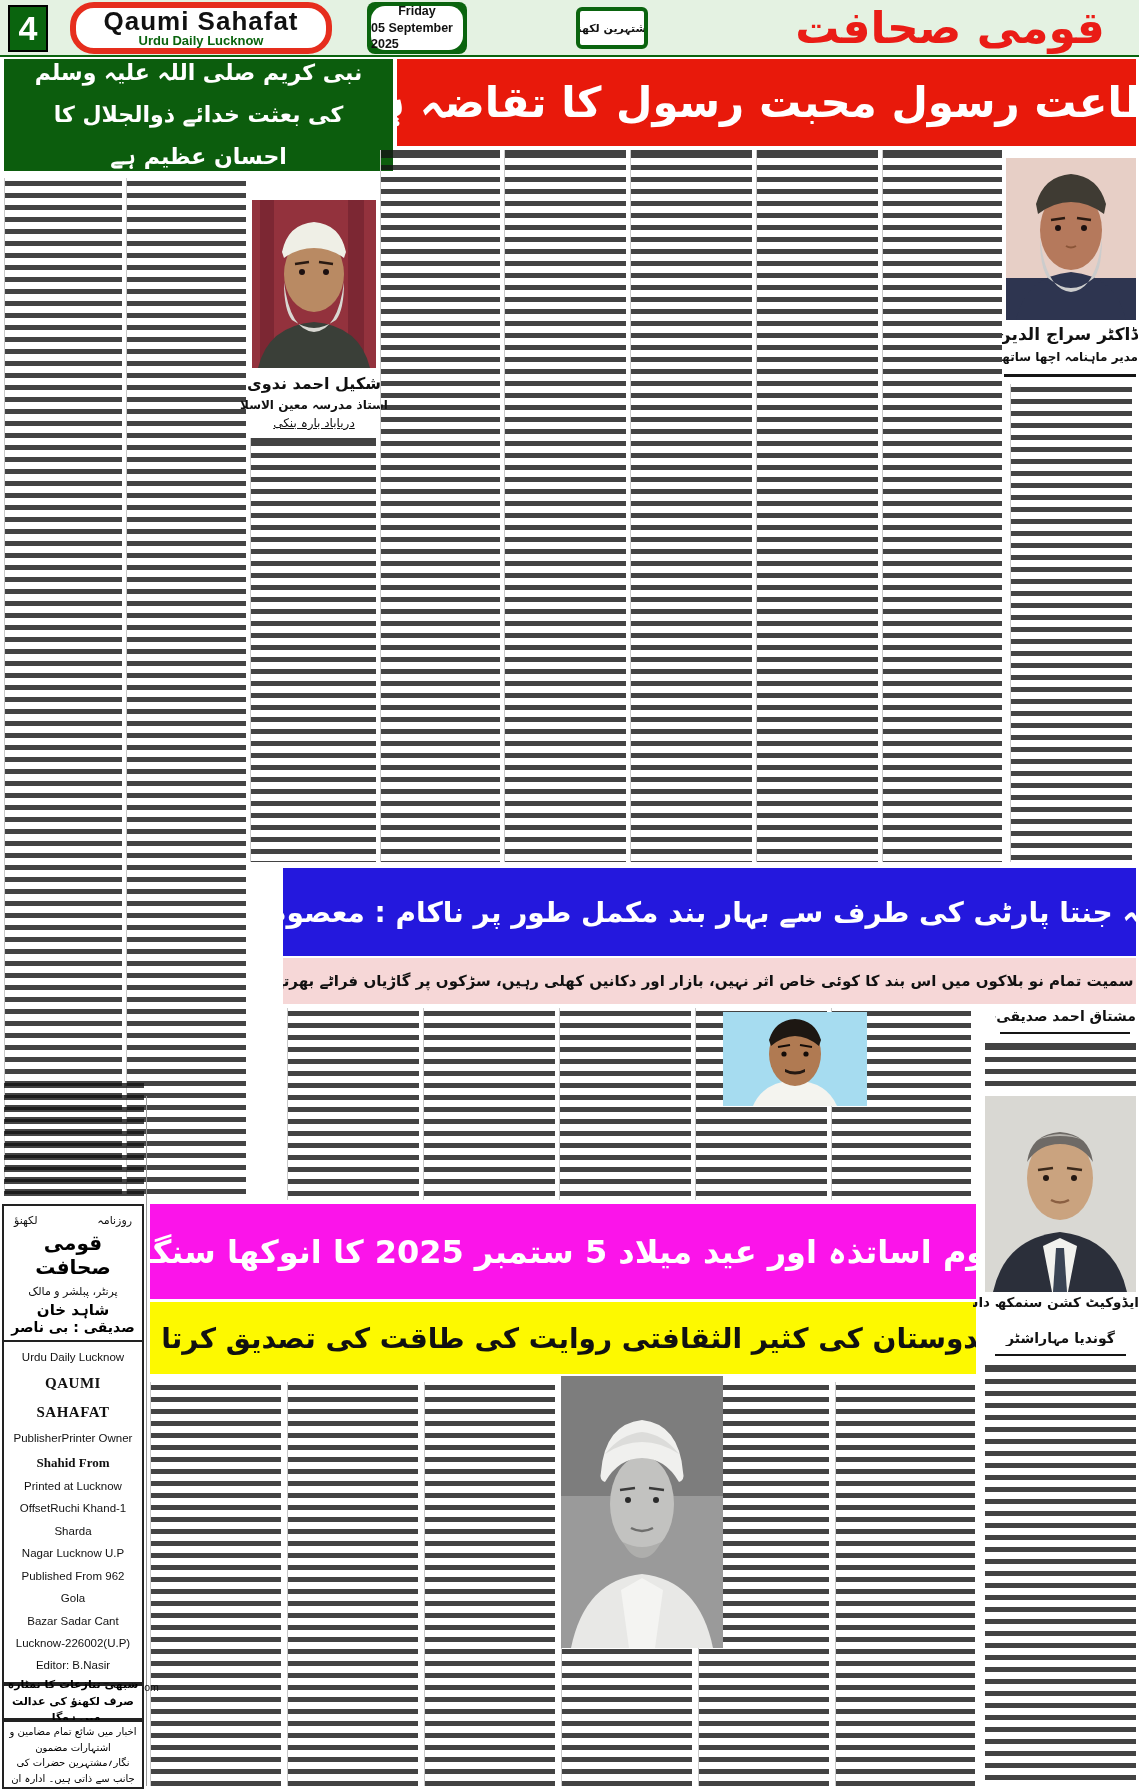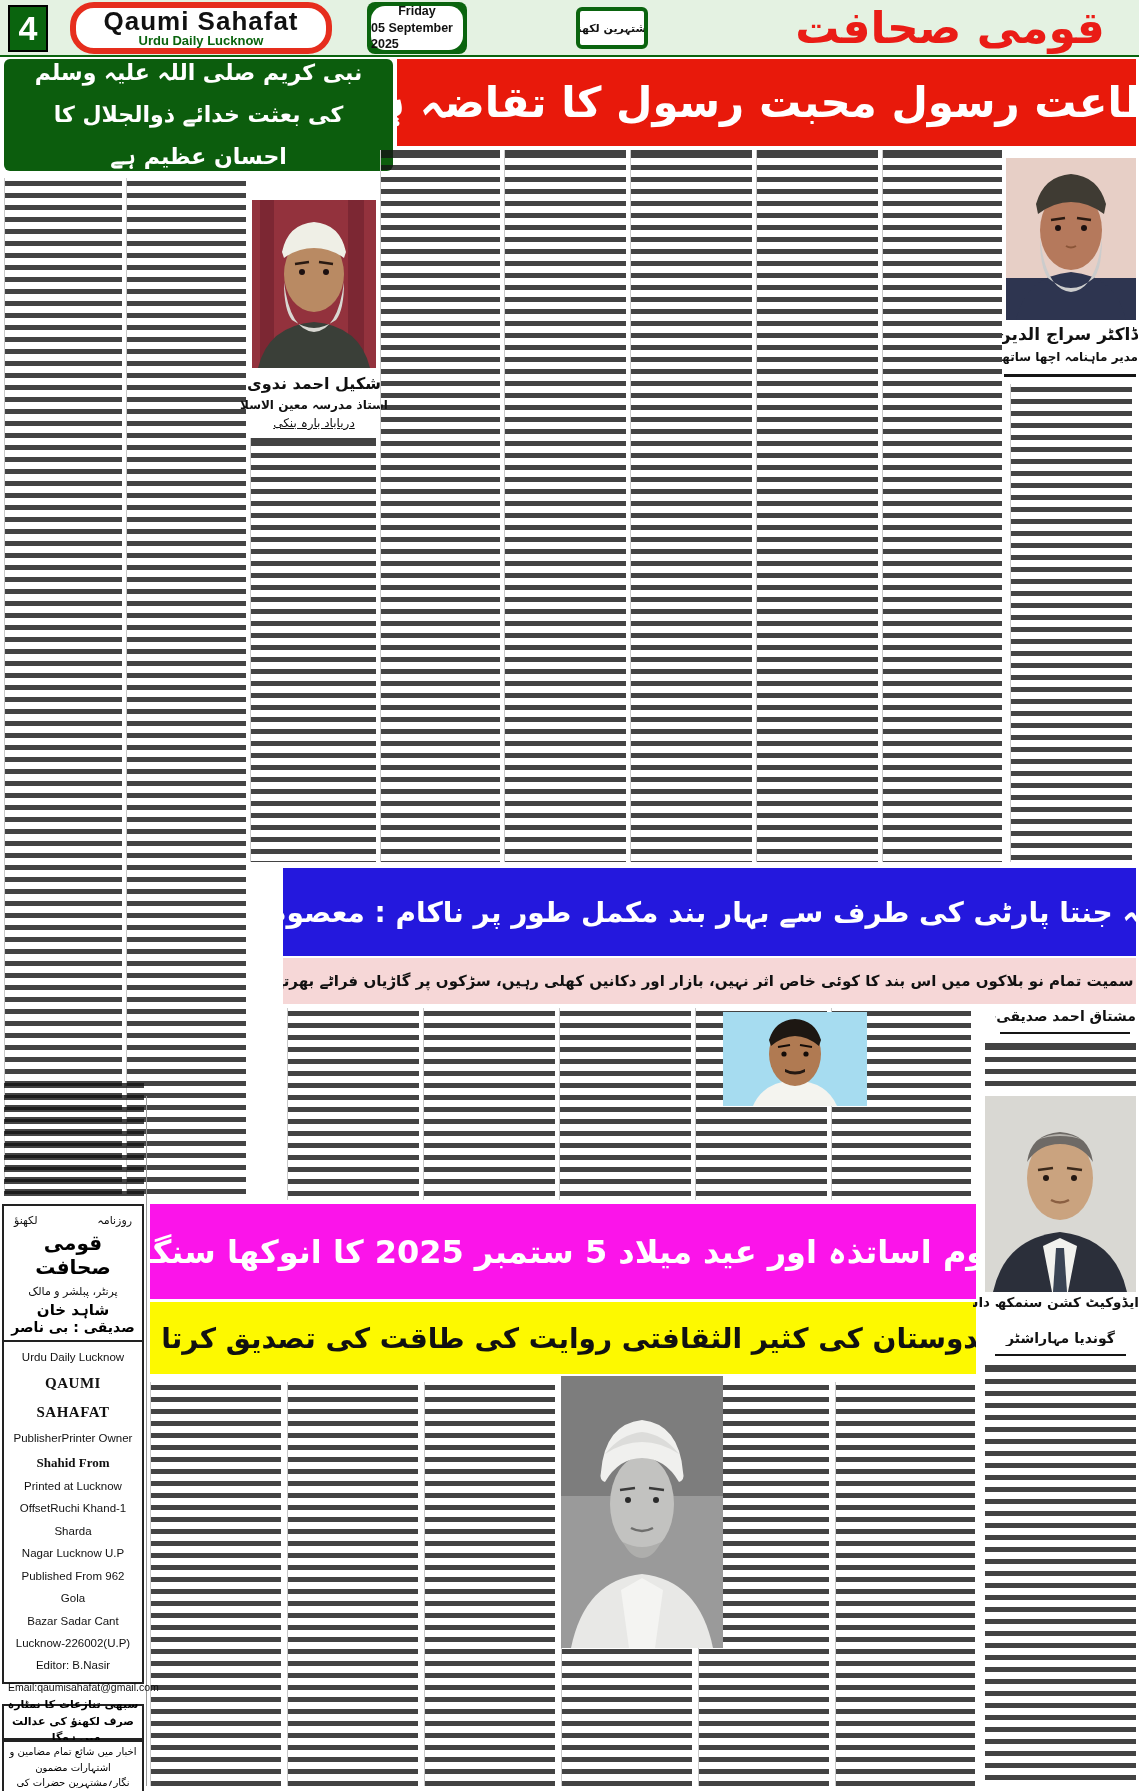--- a/index.html
+++ b/index.html
@@ -23,37 +23,37 @@
   .mast-title{font-size:26px;font-weight:800;color:#111;line-height:1.0;letter-spacing:1px;}
   .mast-sub{font-size:13px;font-weight:bold;color:#0a640e;line-height:1.1;}
   .date-outer{background:#0a640e;border-radius:8px;padding:4px;}
   .date-inner{background:#fff;border-radius:14px;width:100%;height:100%;
               display:flex;flex-direction:column;align-items:center;justify-content:center;}
   .date-txt{font-size:12.5px;font-weight:bold;color:#111;line-height:1.35;}
   .roznama{background:#fff;border:4px solid #0a640e;border-radius:6px;font-size:11px;font-weight:bold;color:#111;}
   .nameplate{color:#ea1c16;font-weight:800;font-size:44px;line-height:50px;}
   
   .band-red{background:#e8190b;color:#fff;font-weight:bold;font-size:42px;}
-  .band-green{background:#0c5d0d;color:#fff;font-weight:bold;font-size:22px;line-height:1.9;padding:4px 10px;border-radius:6px;}
+  .band-green{background:#0c5d0d;color:#fff;font-weight:bold;font-size:22px;line-height:1.9;padding:4px 10px;}
   .band-blue{background:#2418dd;color:#fff;font-weight:bold;font-size:28px;}
   .band-pink{background:#f6d7d7;color:#111;font-weight:bold;font-size:15px;}
   .band-magenta{background:#fb14ea;color:#fff;font-weight:bold;font-size:32px;}
   .band-yellow{background:#fdf900;color:#111;font-weight:bold;font-size:28px;}
   .cap-name{font-weight:bold;font-size:16px;color:#111;text-align:center;}
   .cap-sub{font-weight:bold;font-size:12px;color:#111;text-align:center;}
   
   .impbox{border:2px solid #222;background:#fff;text-align:center;}
   .imp-ur{font-size:11px;line-height:1.7;color:#111;}
   .imp-title{font-size:20px;font-weight:bold;}
   .imp-owner{font-size:15px;font-weight:bold;}
   .imp-ed{font-size:14px;font-weight:bold;}
   .imp-en{font-size:11.5px;line-height:1.95;color:#111;}
   .imp-en-title{font-size:15px;font-weight:bold;font-family:"Liberation Serif",serif;letter-spacing:.5px;}
   .imp-en-owner{font-size:13px;font-weight:bold;font-family:"Liberation Serif",serif;}
-  .smallbox{border:2px solid #222;background:#fff;text-align:center;font-weight:bold;margin-top:20px;}
+  .smallbox{border:2px solid #222;background:#fff;text-align:center;font-weight:bold;}
 </style>
 </head>
 <body>
 
 <div class="sheet">
 
   <div class="abs hdr" style="left:0;top:0;width:1139px;height:57px;"></div>
   <div class="abs pageno ctr" style="left:8px;top:5px;width:40px;height:47px;">4</div>
   <div class="abs mast-outer ctr" style="left:70px;top:2px;width:262px;height:52px;flex-direction:column;border-radius:24px;">
     <div class="mast-title">Qaumi Sahafat</div>

